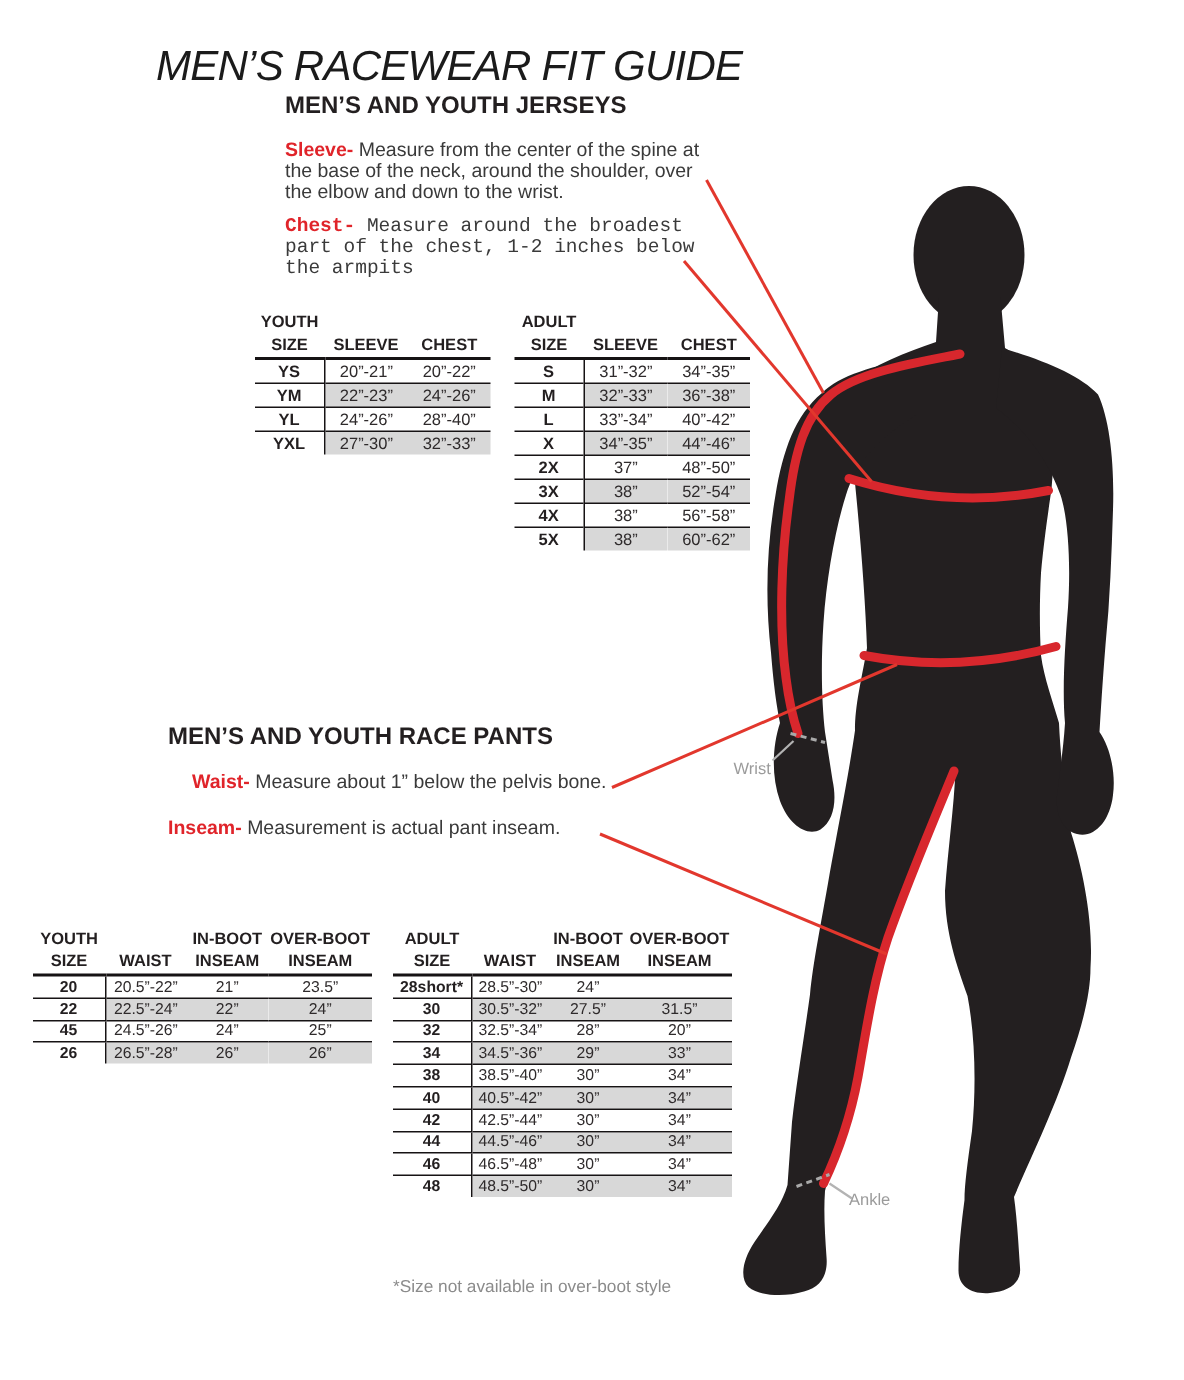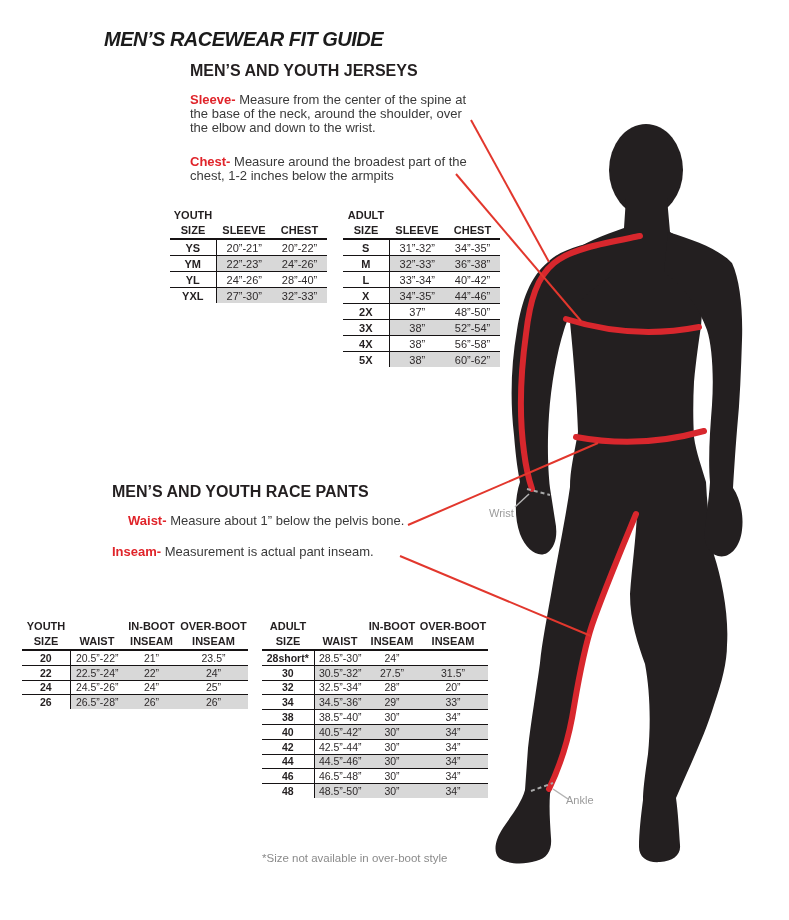--- a/index.html
+++ b/index.html
@@ -4,21 +4,21 @@
 <style>
   html,body{margin:0;padding:0;}
   body{
     width:789px;height:920px;position:relative;background:#ffffff;
     font-family:"Liberation Sans","DejaVu Sans",sans-serif;
     color:#3a3a3a;overflow:hidden;
   }
   .abs{position:absolute;}
   .page-title{
     left:104px;top:28px;
-    font-size:20px;font-weight:700;font-style:italic;
+    font-size:28px;font-weight:400;font-style:italic;
     letter-spacing:-0.5px;color:#1b1b1b;white-space:nowrap;
   }
   .section-head{
     font-size:16px;font-weight:bold;color:#231f20;white-space:nowrap;
   }
   .para{font-size:13px;line-height:13.8px;color:#3a3a3a;}
   .para .lead{color:#e0242a;font-weight:bold;}
 
   
   table.fit-table{border-collapse:collapse;table-layout:fixed;color:#2e2a2b;}
@@ -40,21 +40,21 @@
 </style>
 </head>
 <body>
 
 <div class="abs page-title">MEN’S RACEWEAR FIT GUIDE</div>
 
 <div class="abs section-head" style="left:190px;top:62px;">MEN’S AND YOUTH JERSEYS</div>
 
 <div class="abs para" style="left:190px;top:93px;width:292px;"><span class="lead">Sleeve-</span><span> Measure from the center of the spine at the base of the neck, around the shoulder, over the elbow and down to the wrist.</span></div>
 
-<div class="abs para" style="left:190px;top:155px;width:292px;"><span class="lead">Chest-</span><span> Measure around the broadest part of the chest, 1-2 inches below the armpits</span></div>
+<div class="abs para" style="left:190px;top:144px;width:292px;font-family:Liberation Mono, monospace;"><span class="lead">Chest-</span><span> Measure around the broadest part of the chest, 1-2 inches below the armpits</span></div>
 
 <table class="abs fit-table jersey-table" style="left:170px;top:207px;width:157px;">
   <colgroup>
       <col style="width:46px">
       <col style="width:56px">
       <col style="width:55px">
     </colgroup>
 <thead>
       <tr class="group-row">
         <th>YOUTH</th>
@@ -187,21 +187,21 @@
         <td>21”</td>
         <td>23.5”</td>
       </tr>
       <tr>
         <td>22</td>
         <td>22.5”-24”</td>
         <td>22”</td>
         <td>24”</td>
       </tr>
       <tr>
-        <td>24</td>
+        <td>45</td>
         <td>24.5”-26”</td>
         <td>24”</td>
         <td>25”</td>
       </tr>
       <tr>
         <td>26</td>
         <td>26.5”-28”</td>
         <td>26”</td>
         <td>26”</td>
       </tr>

